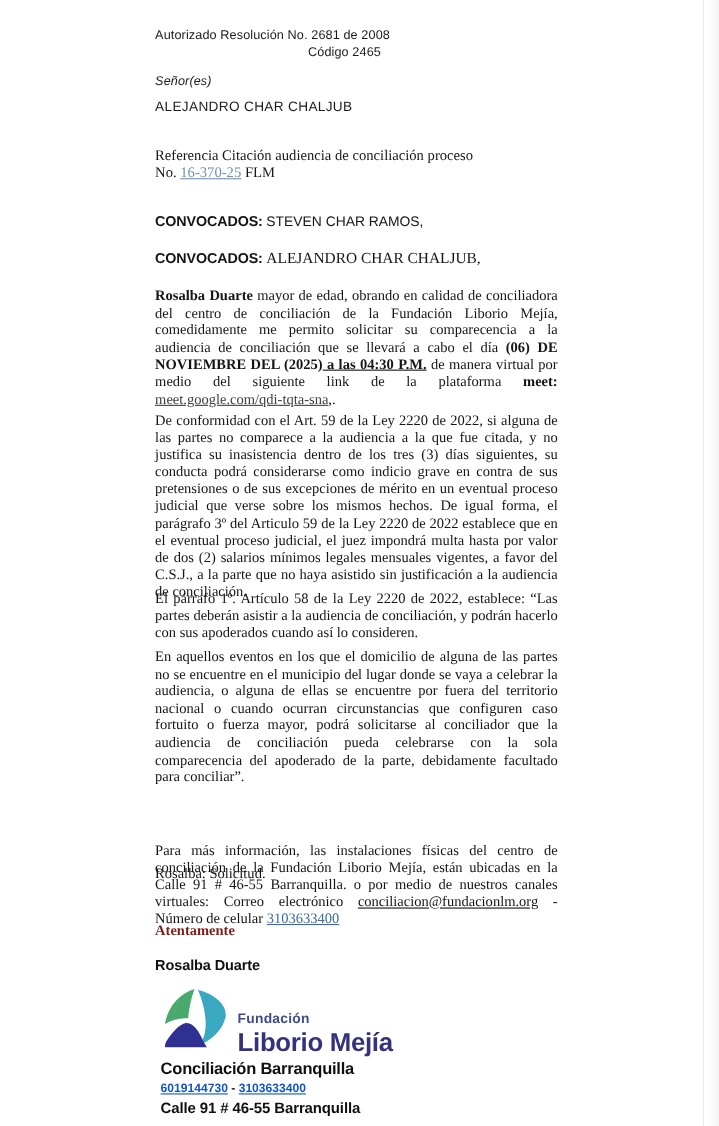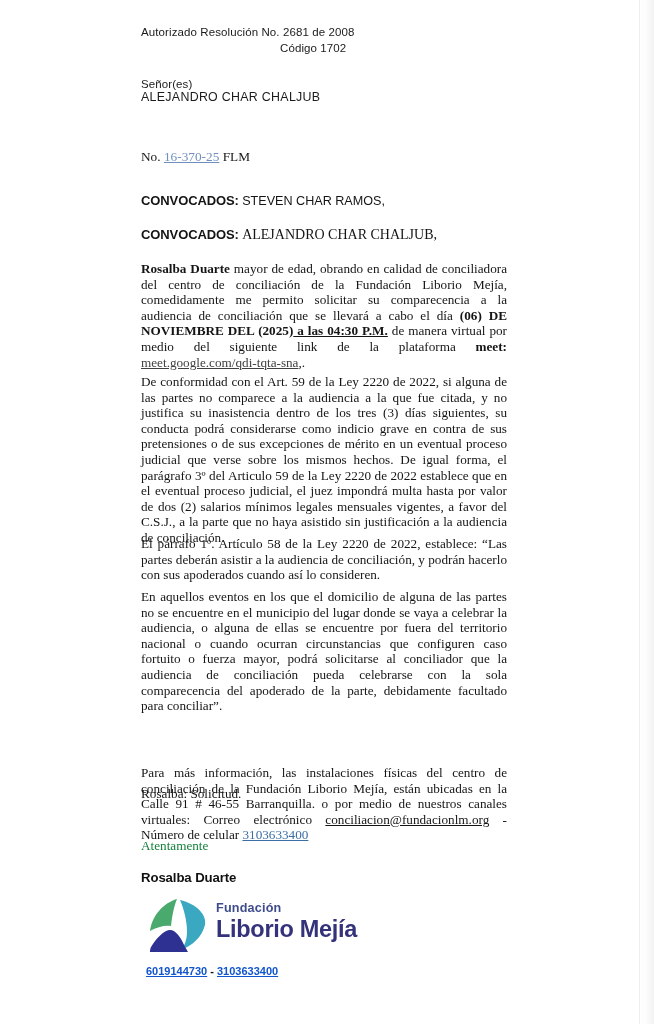--- a/index.html
+++ b/index.html
@@ -32,21 +32,21 @@
 
   .hdr-line {
     font-family: "Liberation Sans", "DejaVu Sans", sans-serif;
     font-size: 11.5px;
     color: #1b1b1b;
     letter-spacing: 0.1px;
     white-space: nowrap;
   }
   .hdr-l1 { position: absolute; left: 0;    top: 26px; }
   .hdr-l2 { position: absolute; left: 139px; top: 42px; }
-  .hdr-l3 { position: absolute; left: 0;    top: 78px; }
+  .hdr-l3 { position: absolute; left: 0;    top: 68px; font-style: italic; }
   .hdr-l4 { position: absolute; left: 0;    top: 90px; font-size: 12.4px; letter-spacing: 0.3px; }
 
   .ref {
     position: absolute;
     left: 0;
     top: 133px;
     width: 360px;
     font-family: "Liberation Serif", "DejaVu Serif", serif;
     font-size: 13.3px;
     color: #171717;
@@ -114,21 +114,22 @@
     color: #3a6ea5;
     text-decoration: underline;
   }
 
   .atent {
     position: absolute;
     left: 0;
     top: 838px;
     font-family: "Liberation Serif", "DejaVu Serif", serif;
     font-size: 13.2px;
-    color: #15803d;
+    color: #7f1d1d;
+    font-weight: bold;
   }
   .sign {
     position: absolute;
     left: 0;
     top: 870px;
     font-family: "Liberation Sans", "DejaVu Sans", sans-serif;
     font-weight: bold;
     font-size: 13.2px;
     color: #111111;
     letter-spacing: -0.1px;
@@ -144,21 +145,21 @@
   .logo-mark {
     position: absolute;
     left: 0;
     top: 0;
     width: 66px;
     height: 58px;
   }
   .logo-words {
     position: absolute;
     left: 69px;
-    top: 5px;
+    top: 23px;
   }
   .logo-word-1 {
     font-family: "Liberation Sans", "DejaVu Sans", sans-serif;
     font-weight: bold;
     font-size: 12.6px;
     color: #3f4c8c;
     letter-spacing: 0.2px;
     line-height: 13px;
   }
   .logo-word-2 {
@@ -204,26 +205,26 @@
 </head>
 <body>
 
 <div class="page">
 
   <div class="page-edge"></div>
 
   <div class="content">
 
     <div class="hdr-line hdr-l1">Autorizado Resolución No. 2681 de 2008</div>
-    <div class="hdr-line hdr-l2">Código 1702</div>
+    <div class="hdr-line hdr-l2">Código 2465</div>
     <div class="hdr-line hdr-l3">Señor(es)</div>
     <div class="hdr-line hdr-l4">ALEJANDRO CHAR CHALJUB</div>
 
     <div class="ref">
-      <br>
+      <span>Referencia Citación audiencia de conciliación proceso</span><br>
       <span>No.</span>
       <span class="ref-link">16-370-25</span>
       <span>FLM</span>
     </div>
 
     <div class="conv conv-1">
       <span class="conv-label">CONVOCADOS:</span>
       <span class="conv-val-sans">STEVEN CHAR RAMOS,</span>
     </div>
     <div class="conv conv-2">
@@ -260,19 +261,21 @@
                    L3 55 C3 55, 3 52, 4 50 Z" fill="#2e3192"></path>
         </svg>
       </div>
       <div class="logo-words">
         <div class="logo-word-1">Fundación</div>
         <div class="logo-word-2">Liborio Mejía</div>
       </div>
     </div>
 
     <div class="footer">
+      <div class="foot-1">Conciliación Barranquilla</div>
       <div class="foot-2">
         <a class="foot-link" href="#">6019144730</a><span class="foot-dash"> - </span><a class="foot-link" href="#">3103633400</a>
       </div>
+      <div class="foot-3">Calle 91 # 46-55 Barranquilla</div>
     </div>
 
   </div>
 </div>
 
 </body></html>

